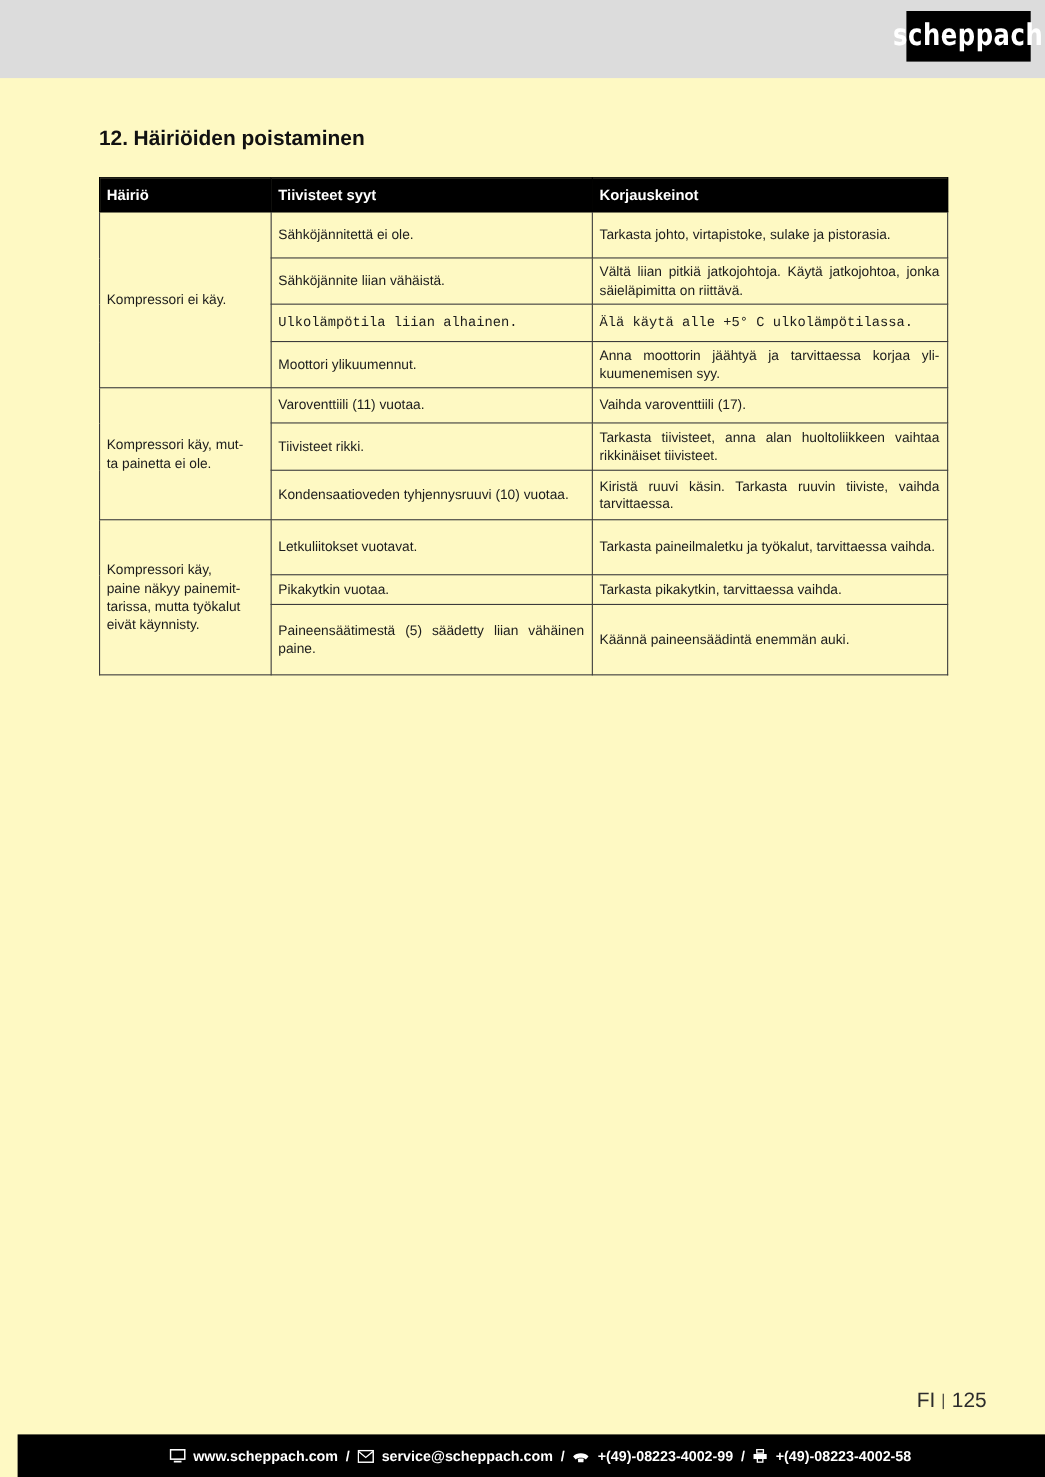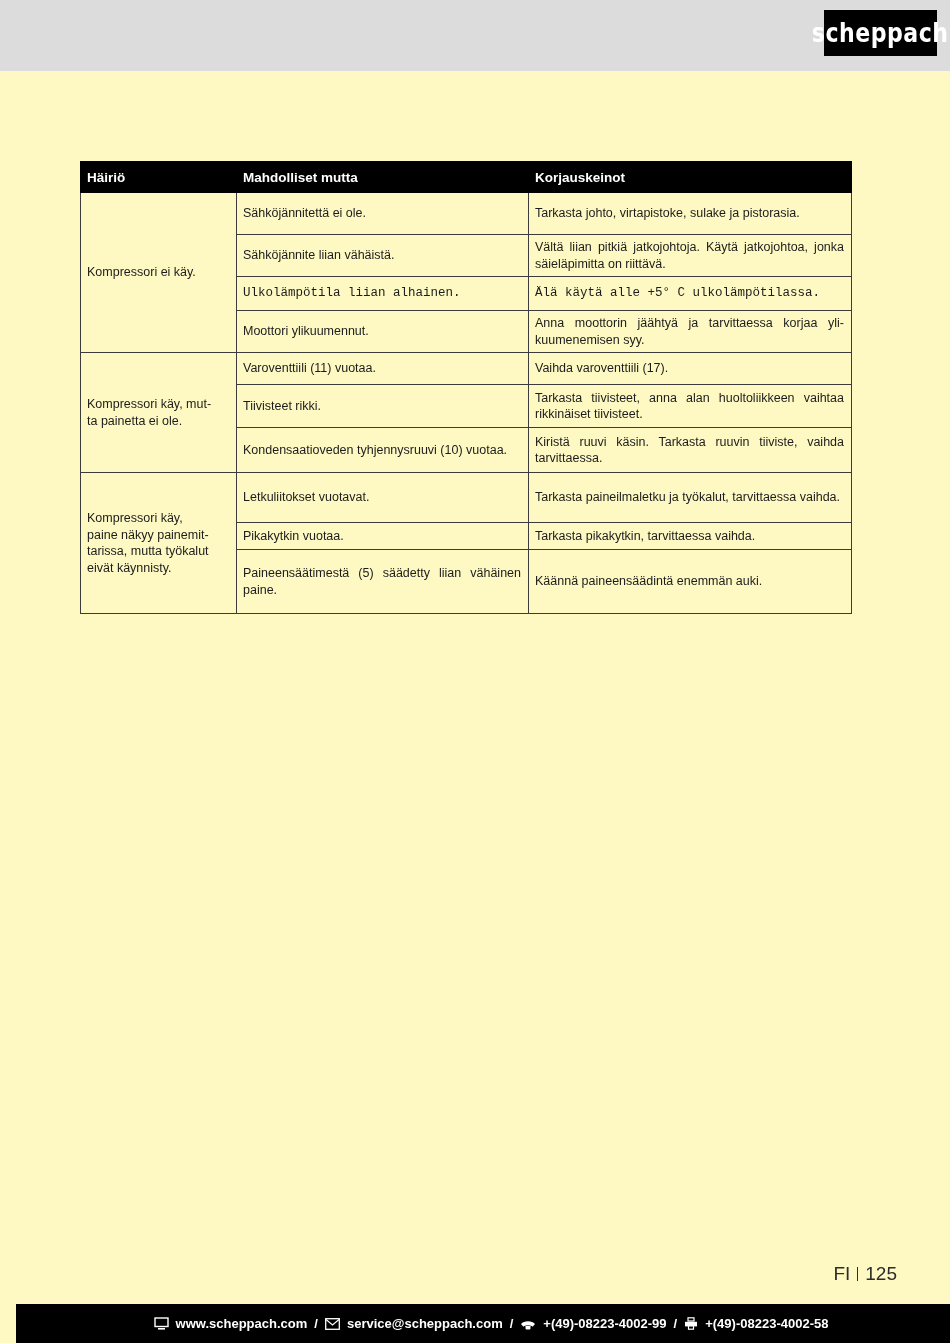--- a/index.html
+++ b/index.html
@@ -11,21 +11,21 @@
   .logo-box{position:absolute;top:10px;left:824px;width:113px;height:46px;background:#000;
             display:flex;align-items:center;justify-content:center;}
   .logo-text{color:#fff;font-weight:bold;font-size:23px;letter-spacing:.5px;
              font-family:"DejaVu Sans",sans-serif;transform:scaleY(1.18) scaleX(.96);}
 
   
   .title{position:absolute;top:116px;left:90px;margin:0;font-size:19px;font-weight:bold;
          color:#111;display:flex;gap:5px;}
 
   
-  table.ts{position:absolute;top:161px;left:80px;width:771px;border-collapse:collapse;
+  table.ts{position:absolute;top:161px;left:90px;width:771px;border-collapse:collapse;
            table-layout:fixed;}
   table.ts th{background:#000;color:#fff;border:1px solid #000;text-align:left;
               font-size:13.5px;font-weight:bold;height:30px;padding:0 6px;}
   table.ts td{border:1px solid #3c3c3c;font-size:12.5px;line-height:16.5px;
               padding:4px 7px 4px 6px;vertical-align:middle;color:#1c1c1c;}
   td.fault{white-space:pre-line;text-align:left;margin-left:34px;}
   td.cause,td.remedy{text-align:justify;hyphens:manual;}
 
   
   .pagenum{position:absolute;top:1263px;right:89px;display:flex;align-items:center;gap:7px;
@@ -43,31 +43,35 @@
 <body>
 
 <div class="page">
 
   <div class="topbar">
     <div class="logo-box">
       <span class="logo-text">scheppach</span>
     </div>
   </div>
 
+  <h1 class="title">
+    <span>12.</span>
+    <span>Häiriöiden poistaminen</span>
+  </h1>
 
   <table class="ts">
     <colgroup>
         <col style="width:156px">
         <col style="width:292px">
         <col style="width:323px">
       </colgroup>
     <thead>
       <tr>
         <th>Häiriö</th>
-        <th>Mahdolliset mutta</th>
+        <th>Tiivisteet syyt</th>
         <th>Korjauskeinot</th>
       </tr>
     </thead>
     <tbody>
 
       <tr style="height:42px;">
         <td rowspan="4" class="fault">Kompressori ei käy.</td>
         <td class="cause">Sähköjännitettä ei ole.</td>
         <td class="remedy">Tarkasta johto, virtapistoke, sulake ja pistorasia.</td>
       </tr>

